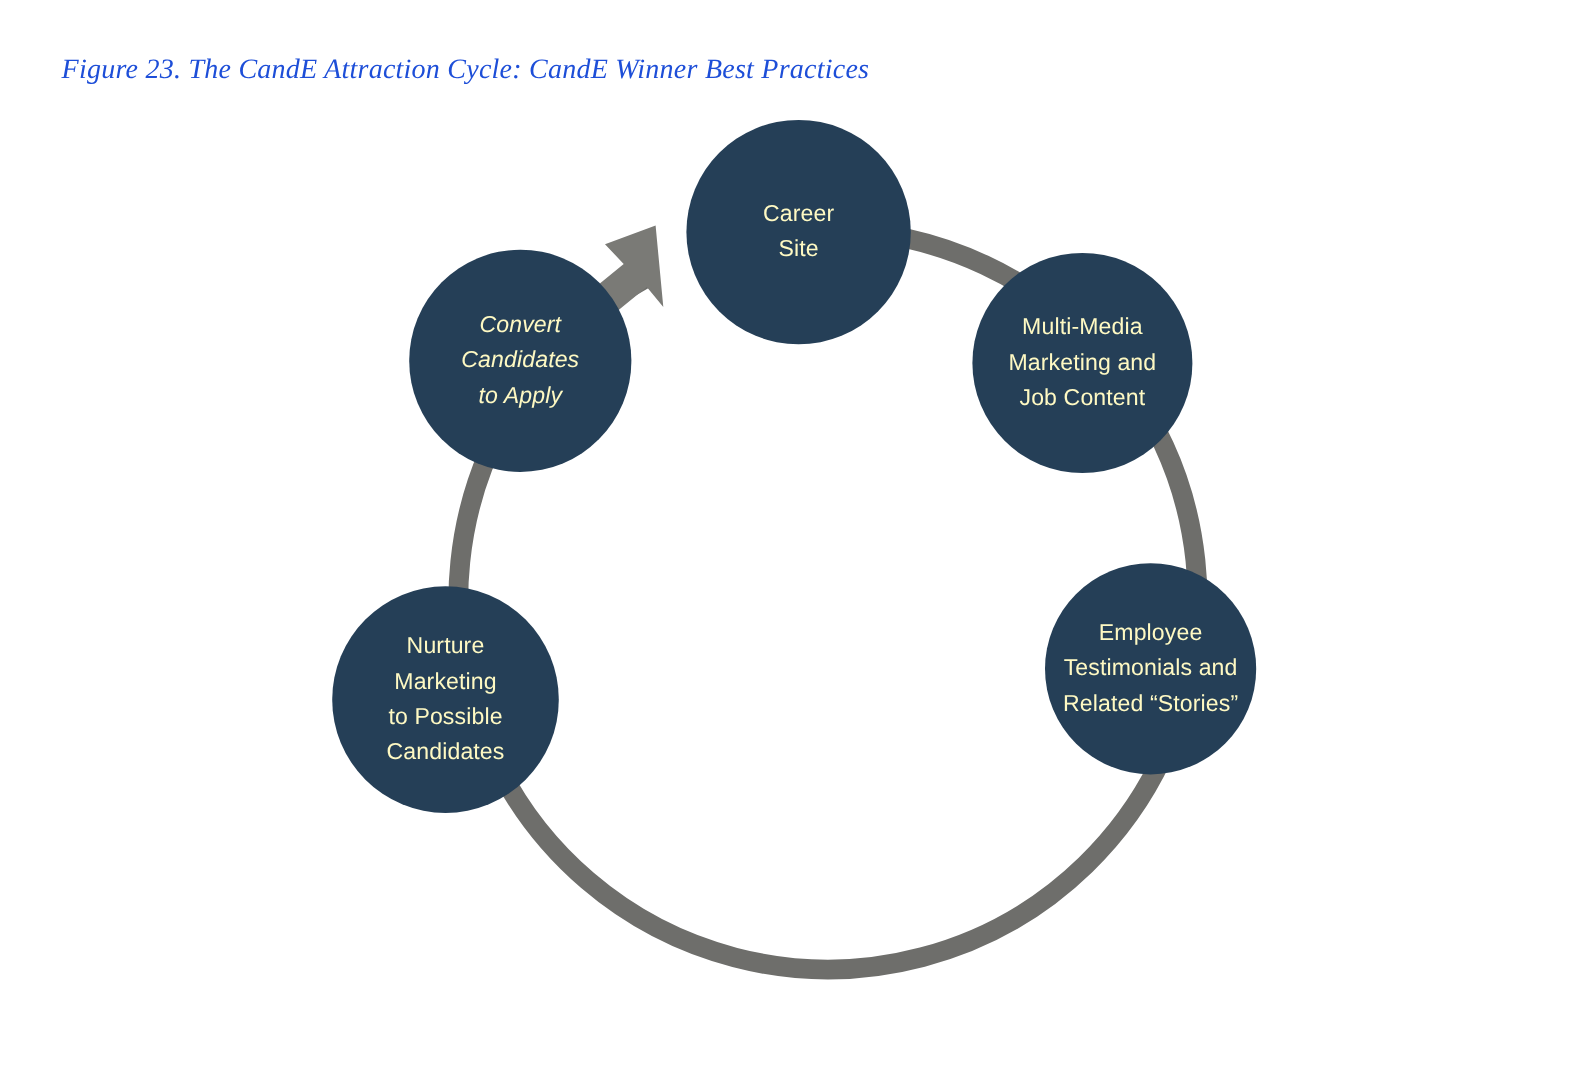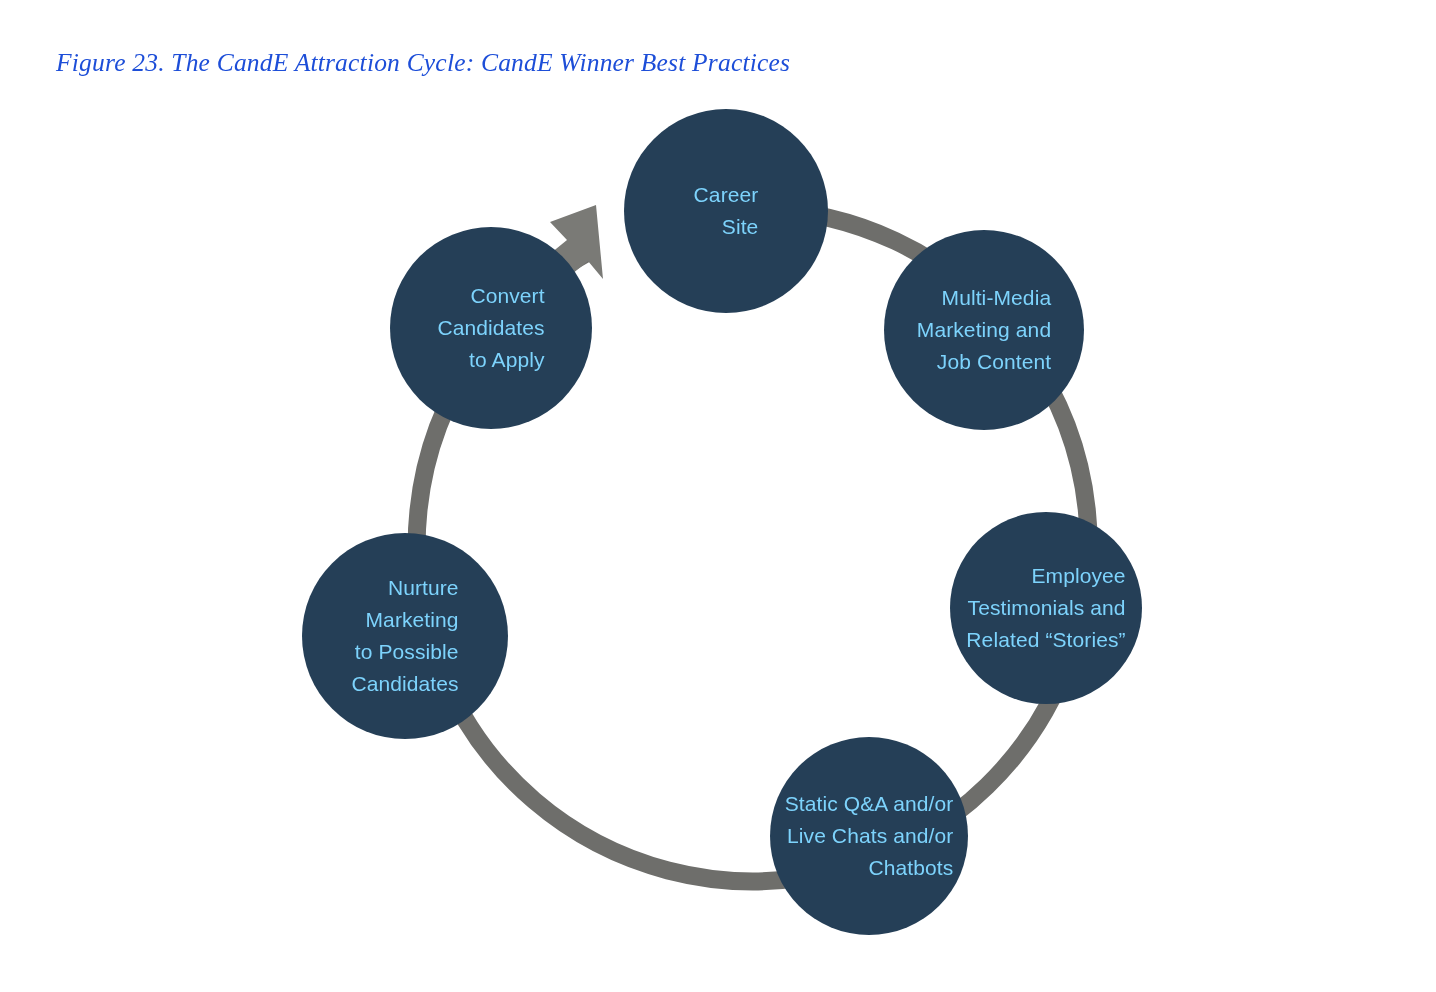--- a/index.html
+++ b/index.html
@@ -43,25 +43,25 @@
   .node {
     position: absolute;
     border-radius: 50%;
     display: flex;
     align-items: center;
     justify-content: center;
     box-sizing: border-box;
     z-index: 2;
   }
   .node-label {
-    color: #7dd3fc;
+    color: #fef9c3;
     font-family: "Liberation Sans", sans-serif;
     font-size: 21px;
     line-height: 32px;
-    text-align: right;
+    text-align: center;
     white-space: pre-line;
     padding: 0 8px;
     letter-spacing: 0.1px;
   }
 </style>
 </head>
 <body>
 
 <div id="figure-title">Figure 23. The CandE Attraction Cycle: CandE Winner Best Practices</div>
 
@@ -92,33 +92,28 @@
 Marketing and
 Job Content</div>
   </div>
 
   <div class="node" style="left:950px; top:512px; width:192px; height:192px; background:#253F57;">
     <div class="node-label">Employee
 Testimonials and
 Related “Stories”</div>
   </div>
 
-  <div class="node" style="left:770px; top:737px; width:198px; height:198px; background:#253F57;">
-    <div class="node-label">Static Q&amp;A and/or
-Live Chats and/or
-Chatbots</div>
-  </div>
 
 
   <div class="node" style="left:302px; top:533px; width:206px; height:206px; background:#253F57;">
     <div class="node-label">Nurture
 Marketing
 to Possible
 Candidates</div>
   </div>
 
-  <div class="node" style="left:390px; top:227px; width:202px; height:202px; background:#253F57;">
+  <div class="node" style="left:372px; top:227px; width:202px; height:202px; background:#253F57;font-style:italic;">
     <div class="node-label">Convert
 Candidates
 to Apply</div>
   </div>
 
 </div>
 
 </body></html>

